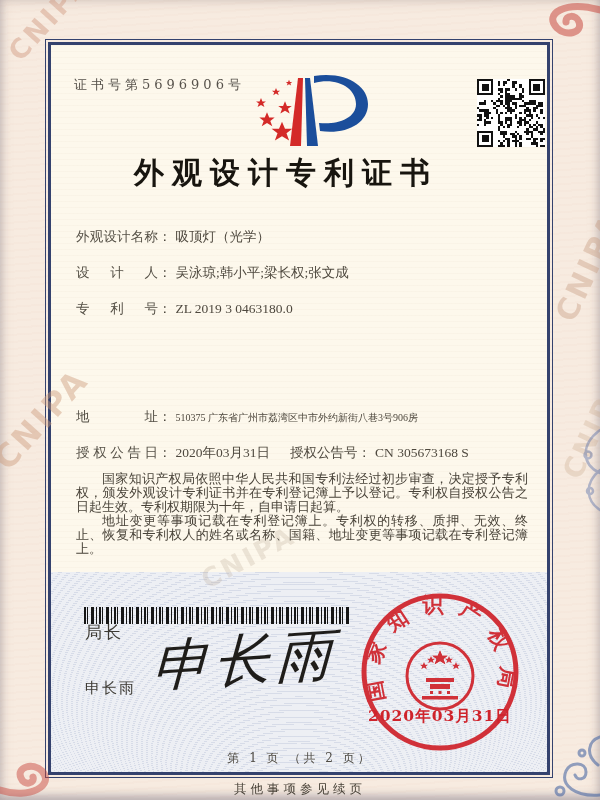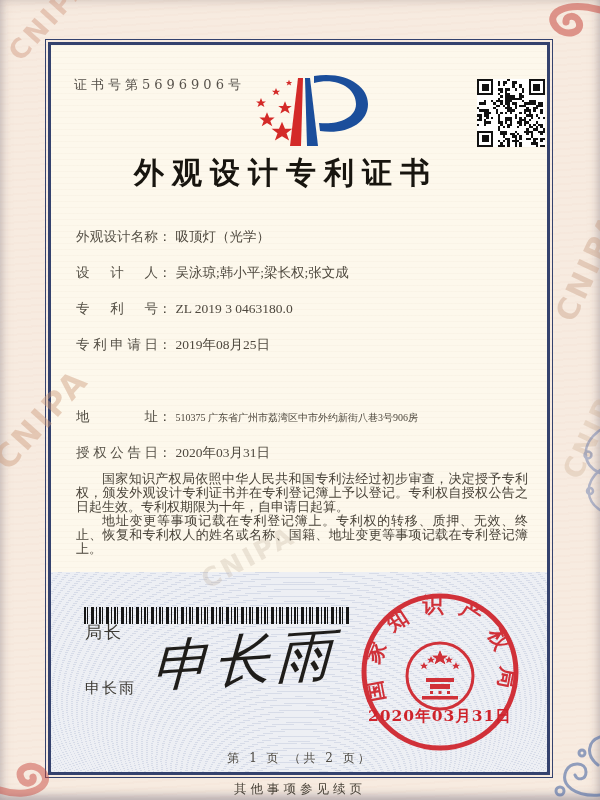--- a/index.html
+++ b/index.html
@@ -406,28 +406,28 @@
 
   <div class="content frow" style="top:228px">
     <span class="f-label">外观设计名称</span><span>：</span><span class="f-value">吸顶灯（光学）</span>
   </div>
   <div class="content frow" style="top:264px">
     <span class="f-label">设计人</span><span>：</span><span class="f-value">吴泳琼;韩小平;梁长权;张文成</span>
   </div>
   <div class="content frow" style="top:300px">
     <span class="f-label">专利号</span><span>：</span><span class="f-value">ZL 2019 3 0463180.0</span>
   </div>
-  <div class="content frow" style="top:336px">
-    <span class="f-label">专利申请日</span><span>：</span><span class="f-value">2019年08月25日</span>
-  </div>
   <div class="content frow" style="top:408px">
     <span class="f-label">地址</span><span>：</span><span class="f-value" style="font-size:10px">510375 广东省广州市荔湾区中市外约新街八巷3号906房</span>
   </div>
   <div class="content frow" style="top:444px;position:absolute">
     <span class="f-label">授权公告日</span><span>：</span><span class="f-value">2020年03月31日</span>
+    <span class="grant2">
+      <span>授权公告号</span><span>：</span><span class="f-value">CN 305673168 S</span>
+    </span>
   </div>
 
   <div class="content paras">
     <p>国家知识产权局依照中华人民共和国专利法经过初步审查，决定授予专利权，颁发外观设计专利证书并在专利登记簿上予以登记。专利权自授权公告之日起生效。专利权期限为十年，自申请日起算。</p>
     <p>地址变更等事项记载在专利登记簿上。专利权的转移、质押、无效、终止、恢复和专利权人的姓名或名称、国籍、地址变更等事项记载在专利登记簿上。</p>
   </div>
 
   <div class="content barcode"></div>
 
   <div class="content signer-title">局长</div>

